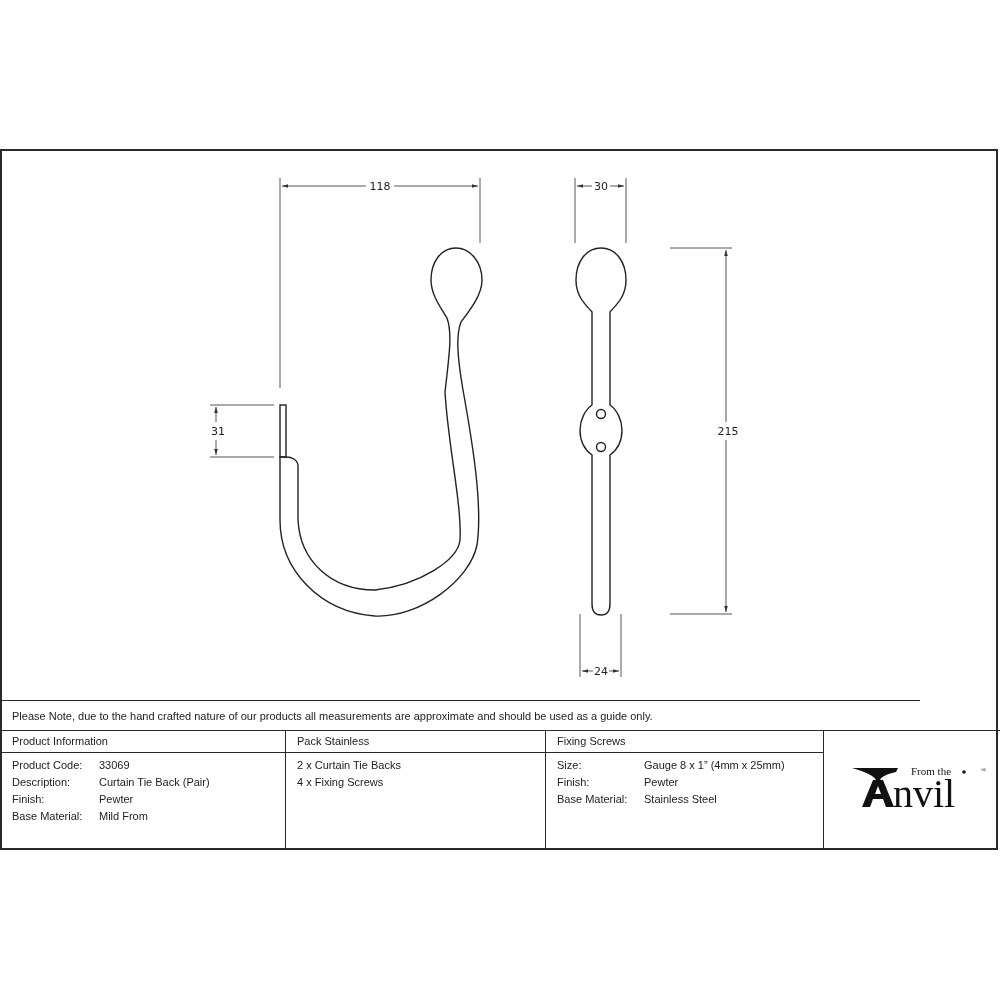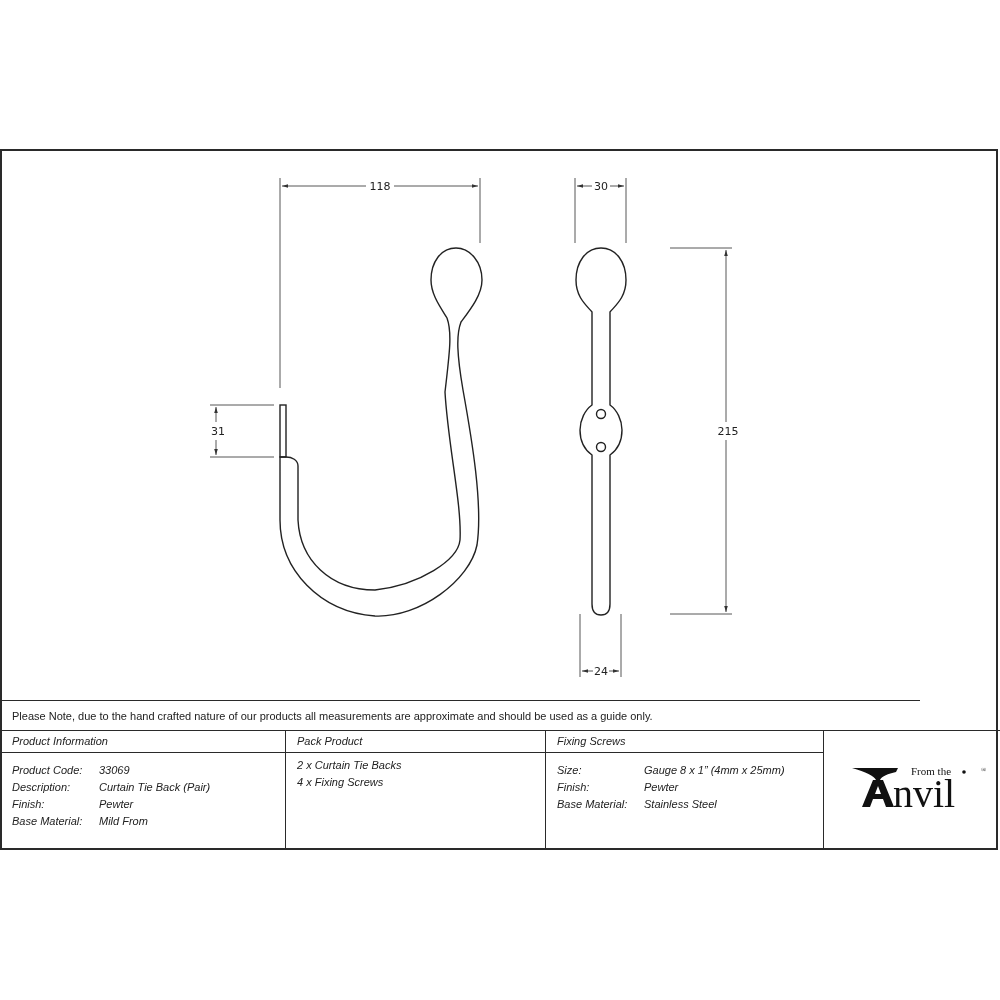--- a/index.html
+++ b/index.html
@@ -10,21 +10,21 @@
     svg.drawing { position: absolute; left: 0; top: 0; width: 1000px; height: 1000px; }
     .dim-text { font-family: "DejaVu Sans", sans-serif; font-size: 11px; fill: #222; }
     .note-row { position: absolute; left: 0; top: 700px; width: 920px; height: 30px;
                 border-top: 1.5px solid #2a2a2a; box-sizing: border-box; }
     .note-row span { position: absolute; left: 12px; top: 9px; font-size: 11px; }
     .table { position: absolute; top: 730px; height: 120px; border-top: 1.5px solid #2a2a2a; box-sizing: border-box; }
     .col { position: absolute; top: 0; height: 120px; box-sizing: border-box; }
     .col-head { position: absolute; left: 0; right: 0; top: 0; height: 22px; border-bottom: 1.5px solid #2a2a2a; box-sizing: border-box; }
     .col-head span { position: absolute; left: 12px; top: 4px; font-size: 11px; }
     .col-body { position: absolute; left: 0; right: 0; top: 28px; }
-    .kv { display: flex; height: 17px; font-size: 11px; align-items: flex-end; }
+    .kv { display: flex; height: 17px; font-size: 11px; }
     .kv .k { width: 87px; padding-left: 12px; }
     .kv .v { }
     .list-item { height: 17px; font-size: 11px; padding-left: 12px; }
     .vsep { position: absolute; top: 730px; height: 120px; width: 0; border-left: 1.5px solid #2a2a2a; }
     .logo { position: absolute; left: 825px; top: 732px; width: 173px; height: 132px; margin-left: 11px; }
   </style>
 </head>
 <body>
 
 <div class="sheet"></div>
@@ -78,21 +78,21 @@
   </g>
   <text class="dim-text" x="601" y="190" text-anchor="middle">30</text>
   <text class="dim-text" x="728" y="435" text-anchor="middle">215</text>
   <text class="dim-text" x="601" y="675" text-anchor="middle">24</text>
 </svg>
 
 <div class="note-row">
   <span>Please Note, due to the hand crafted nature of our products all measurements are approximate and should be used as a guide only.</span>
 </div>
 
-<div class="table" style="left:0; width:1000px;font-style:italic;">
+<div class="table" style="left:0; width:1000px;">
   <div class="col" style="left:0; width:285px;">
     <div class="col-head">
       <span>Product Information</span>
     </div>
     <div class="col-body">
       <div class="kv">
         <span class="k">Product Code:</span>
         <span class="v">33069</span>
       </div>
       <div class="kv">
@@ -105,21 +105,21 @@
       </div>
       <div class="kv">
         <span class="k">Base Material:</span>
         <span class="v">Mild From</span>
       </div>
     </div>
   </div>
 
   <div class="col" style="left:285px; width:260px;">
     <div class="col-head">
-      <span>Pack Product</span>
+      <span>Pack Stainless</span>
     </div>
     <div class="col-body">
       <div class="list-item">2 x Curtain Tie Backs</div>
       <div class="list-item">4 x Fixing Screws</div>
     </div>
   </div>
 
   <div class="col" style="left:545px; width:278px;">
     <div class="col-head">
       <span>Fixing Screws</span>

